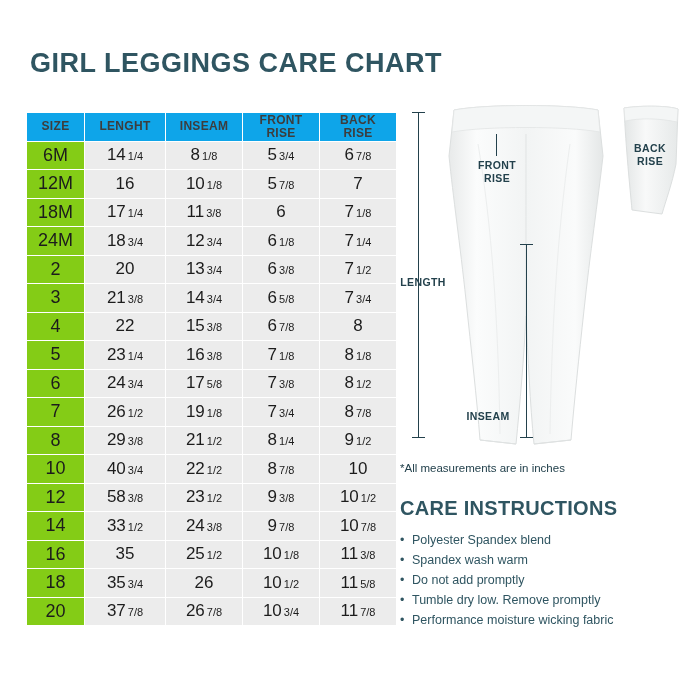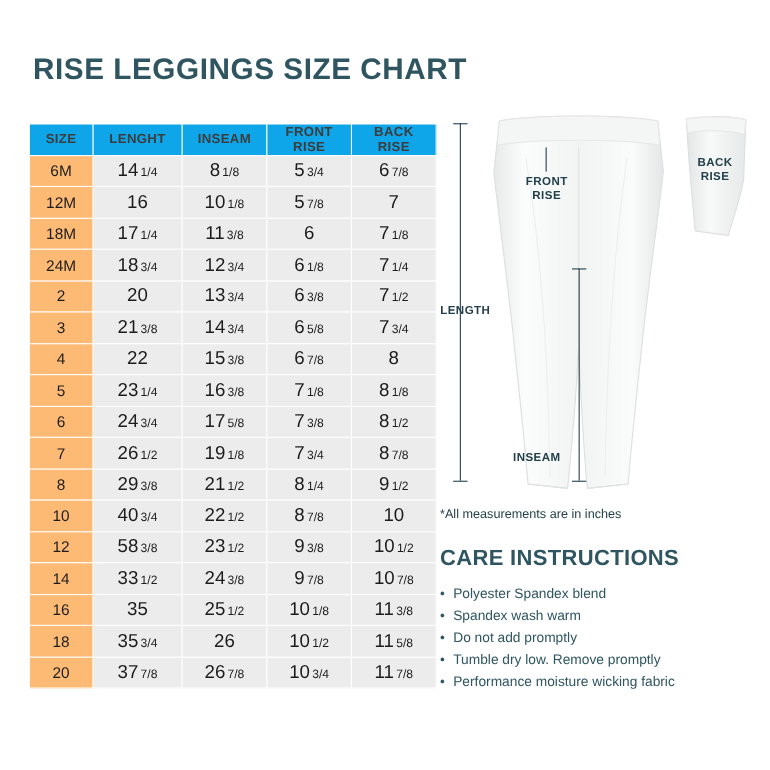--- a/index.html
+++ b/index.html
@@ -55,22 +55,22 @@
     font-size: 12px;
     font-weight: bold;
     letter-spacing: 0.3px;
     line-height: 1.05;
   }
   #size-table tbody td {
     background: #ececec;
     color: #1c1c1c;
   }
   #size-table tbody tr td:first-child {
-    font-size: 14px;
-    background: #fdba74;
+    font-size: 18px;
+    background: #84cc16;
   }
   .num {
     font-size: 17px;
     font-weight: normal;
   }
   .frac {
     font-size: 11px;
     margin-left: 2px;
   }
   col.c-size { width: 58px; }
@@ -161,21 +161,21 @@
     position: absolute;
     left: 0;
     top: 0;
   }
 </style>
 </head>
 <body>
 
 <div id="page">
 
-  <div id="title">RISE LEGGINGS SIZE CHART</div>
+  <div id="title">GIRL LEGGINGS CARE CHART</div>
 
   <table id="size-table">
     <colgroup>
       <col class="c-size">
         <col class="c-len">
         <col class="c-ins">
         <col class="c-fr">
         <col class="c-br">
     </colgroup>
     <thead>

